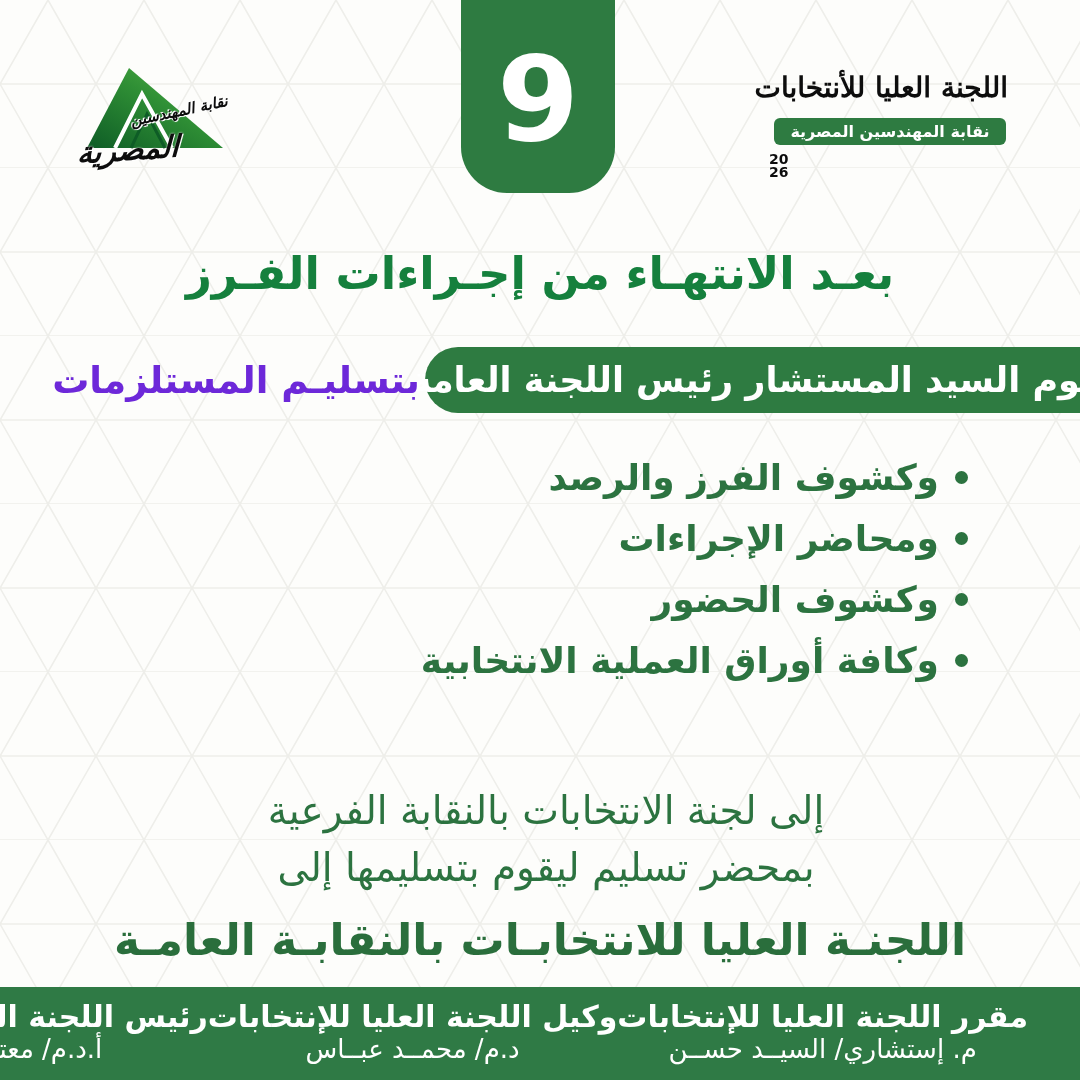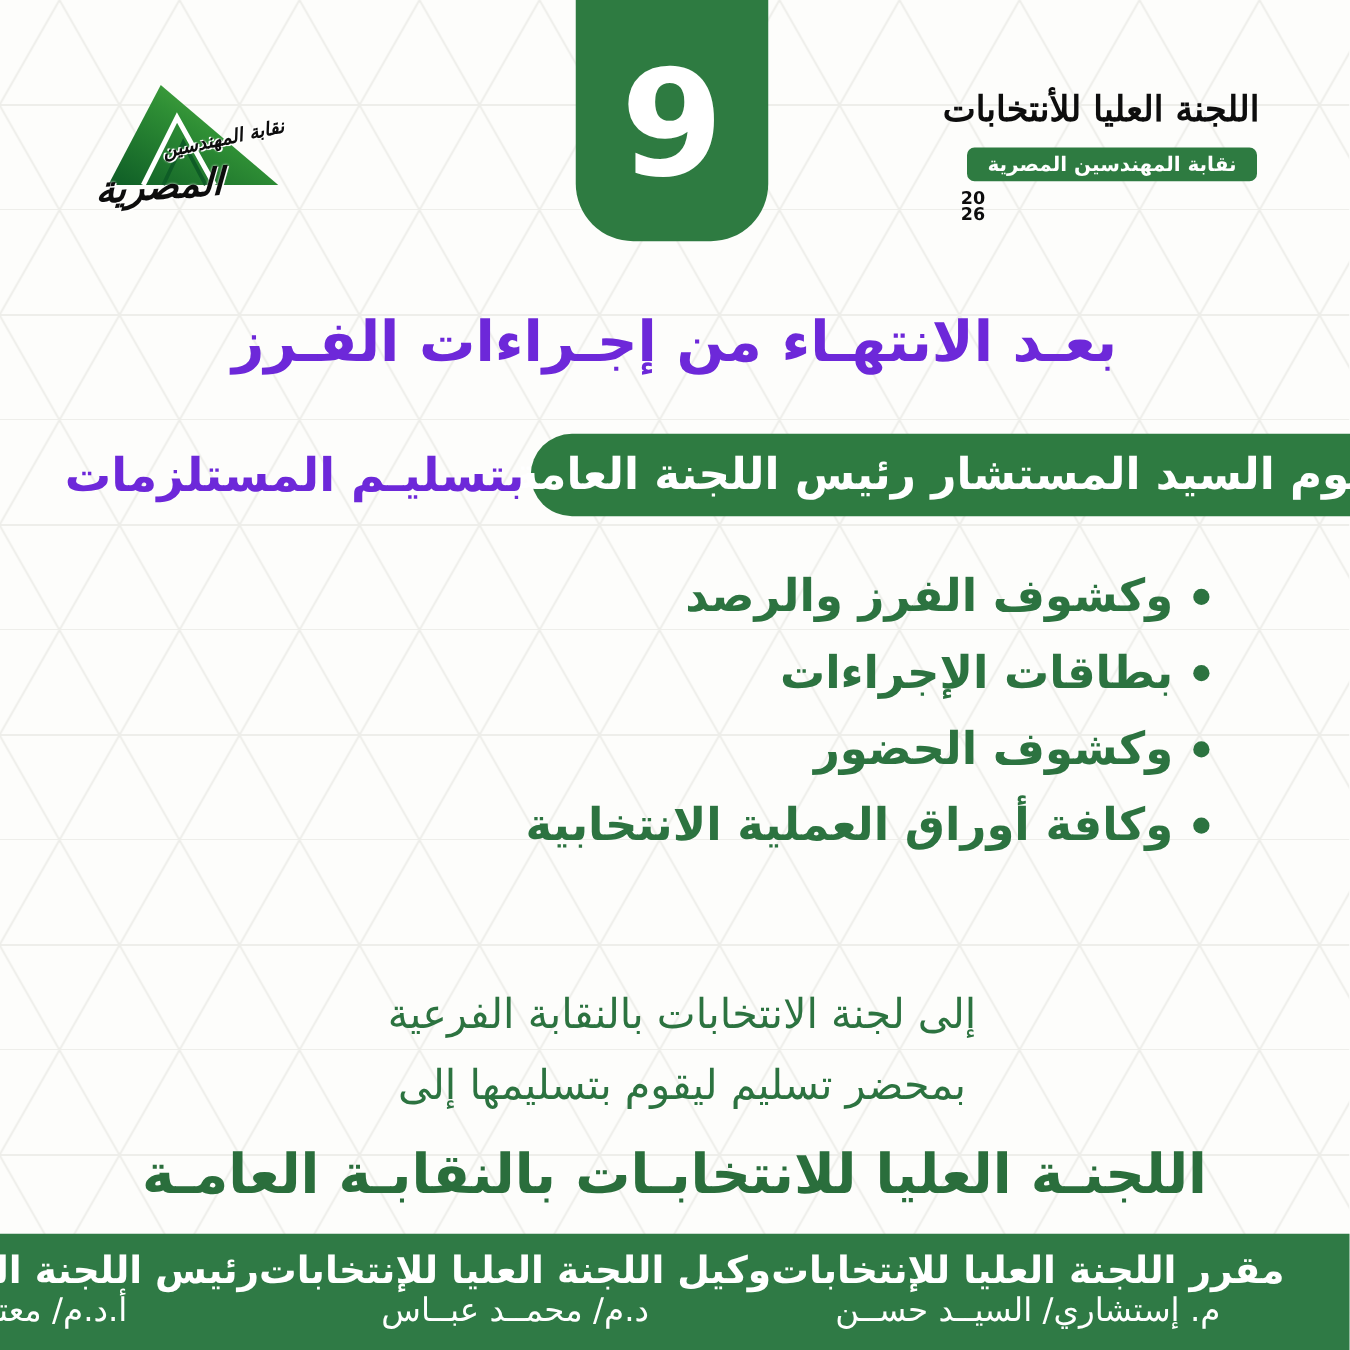--- a/index.html
+++ b/index.html
@@ -61,21 +61,21 @@
     position:absolute;left:-5px;top:-5px;
     color:#0d0d0d;font-weight:800;font-size:14px;line-height:13px;
     text-align:left;text-shadow:0 0 2px #fff;
     direction:ltr;
     margin-top:40px;
   }
 
   
   .heading{
     left:0;right:0;top:247px;text-align:center;
-    color:#6d28d9;font-size:45px;font-weight:800;
+    color:#15803d;font-size:45px;font-weight:800;
     white-space:nowrap;
   }
 
   
   .action-bar{
     position:absolute;left:425px;right:-24px;top:347px;height:66px;
     background:#2e7b41;border-radius:33px 0 0 33px;
     display:flex;align-items:center;justify-content:center;
     color:#ffffff;font-size:35px;font-weight:700;
     white-space:nowrap;z-index:2;
@@ -96,21 +96,21 @@
   }
   .bullet-dot{
     width:13px;height:13px;border-radius:50%;
     background:#2c7340;flex:0 0 auto;
     margin-left:16px; 
   }
 
   
   .closing{left:0;right:0;top:782px;text-align:center;color:#2c7340;}
   .closing-line1,.closing-line2{
-    font-size:33px;font-weight:500;line-height:57px;white-space:nowrap;margin-left:12px;
+    font-size:39px;font-weight:500;line-height:57px;white-space:nowrap;margin-left:12px;
   }
   .closing-line3{
     font-size:44px;font-weight:800;line-height:64px;white-space:nowrap;
     color:#2a6e3c;
     margin-top:12px;
   }
 
   
   .footer{
     left:0;right:0;bottom:0;height:93px;
@@ -180,21 +180,21 @@
   </div>
   <div class="action-tail">بتسليـم المستلزمات</div>
 
   <div class="layer bullets">
     <div class="bullet-row">
       <span class="bullet-dot"></span>
       <span>وكشوف الفرز والرصد</span>
     </div>
     <div class="bullet-row">
       <span class="bullet-dot"></span>
-      <span>بطاقات الإجراءات</span>
+      <span>ومحاضر الإجراءات</span>
     </div>
     <div class="bullet-row">
       <span class="bullet-dot"></span>
       <span>وكشوف الحضور</span>
     </div>
     <div class="bullet-row">
       <span class="bullet-dot"></span>
       <span>وكافة أوراق العملية الانتخابية</span>
     </div>
   </div>

